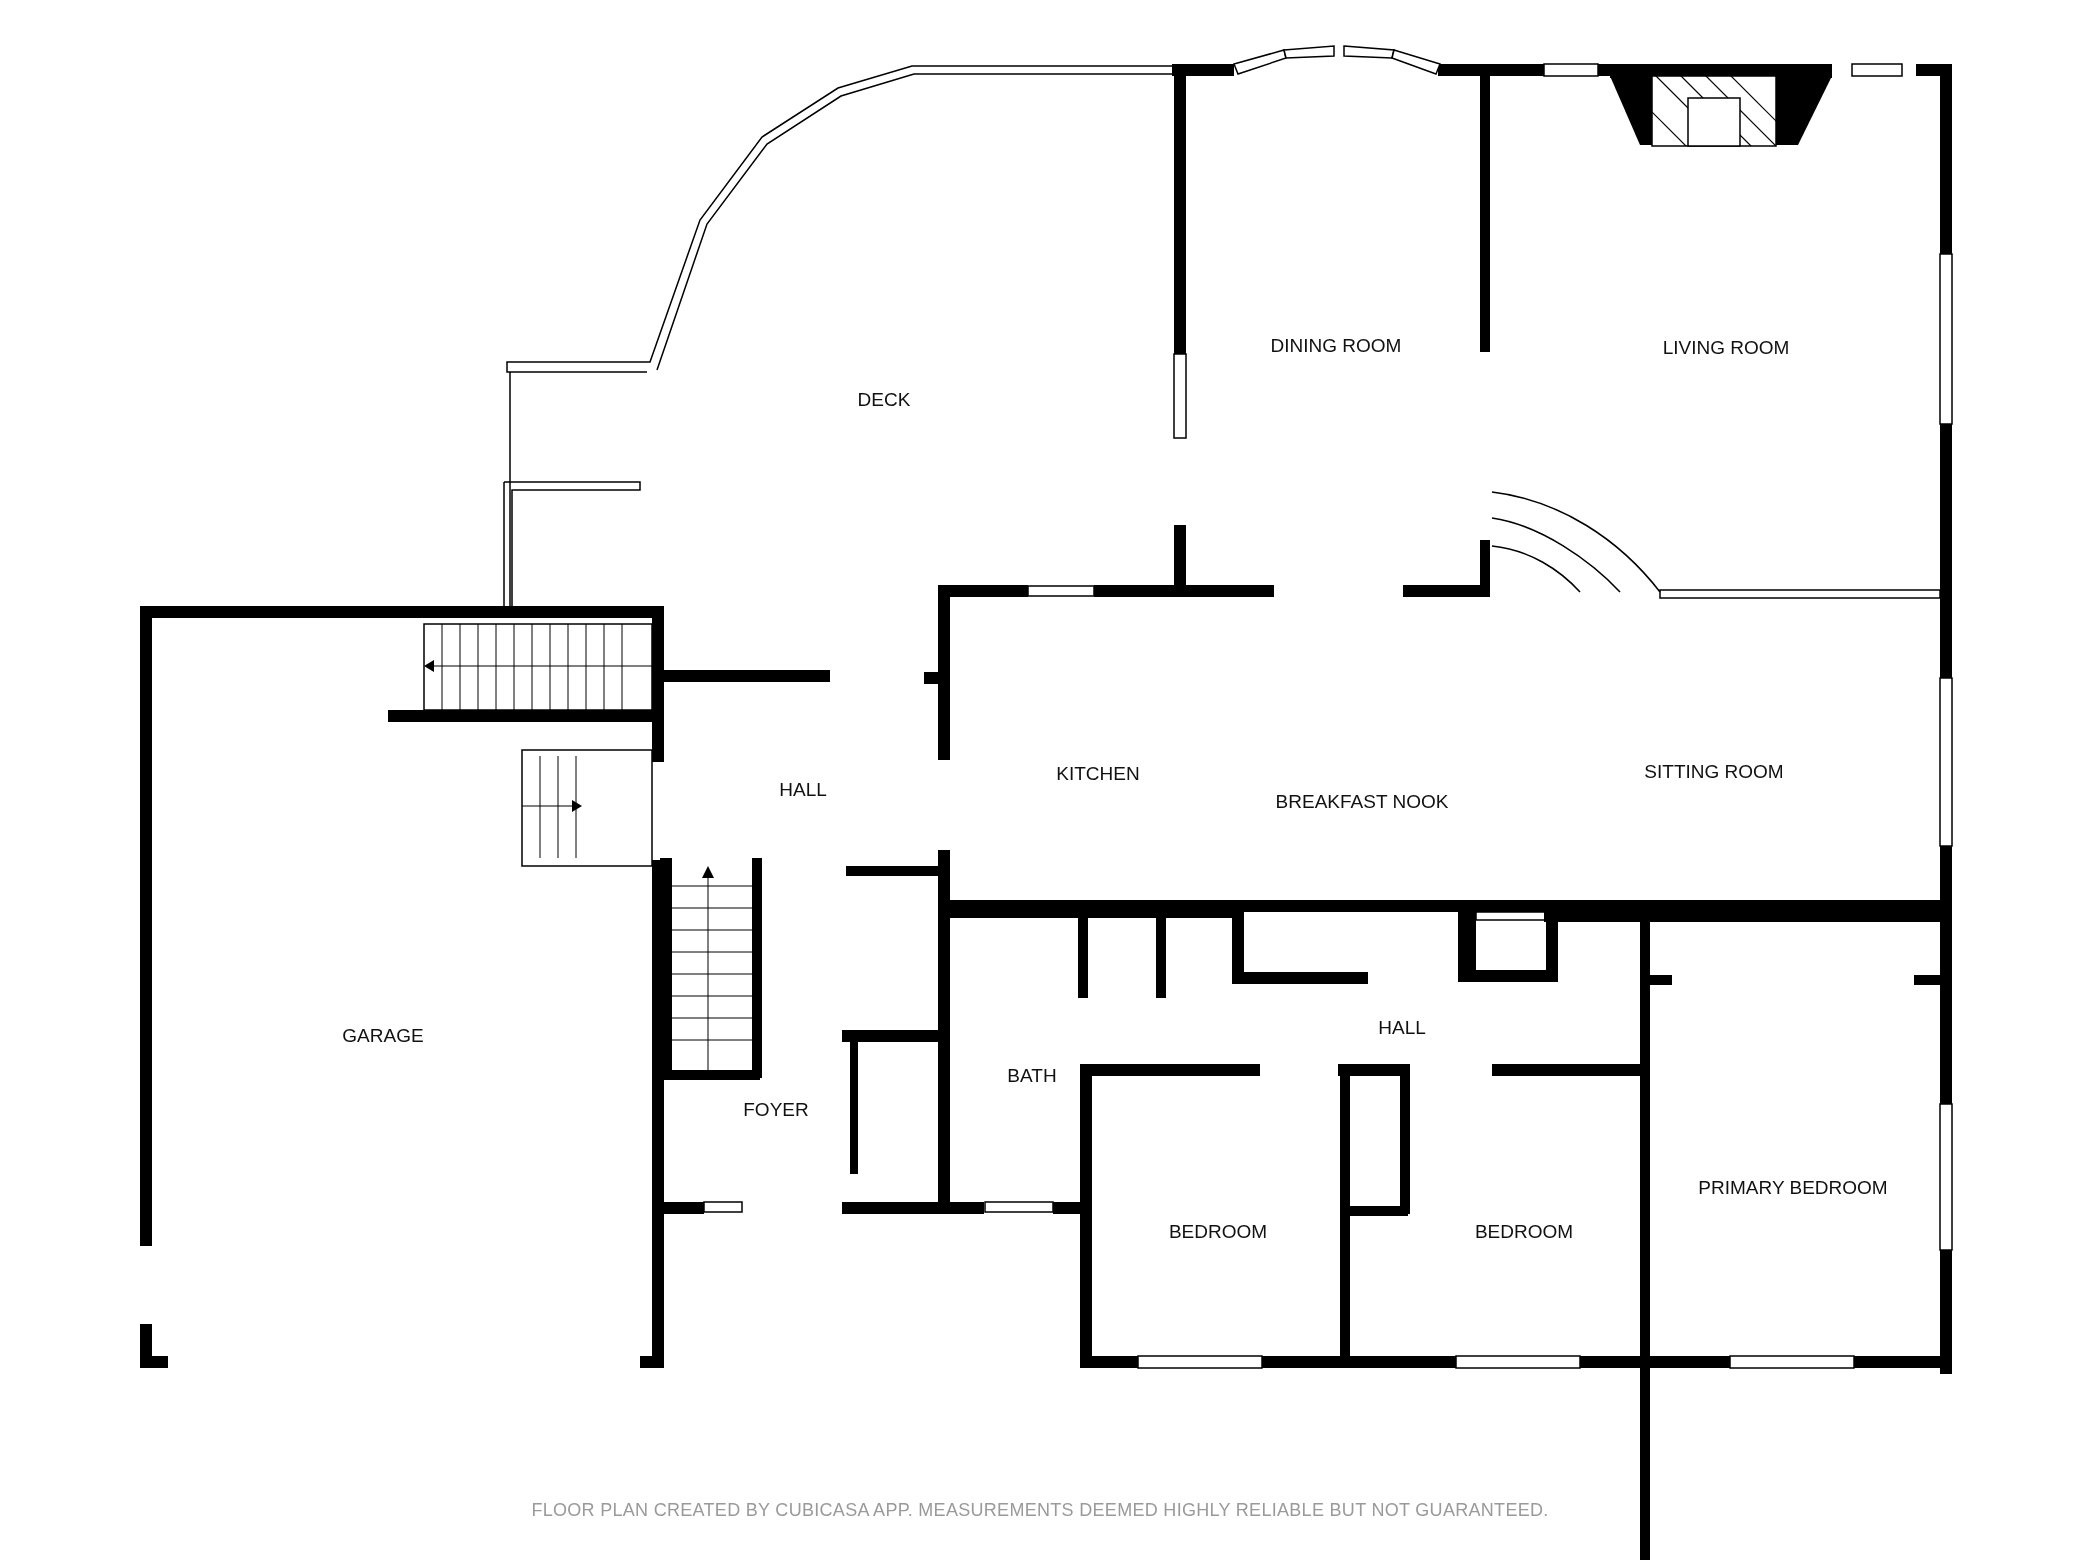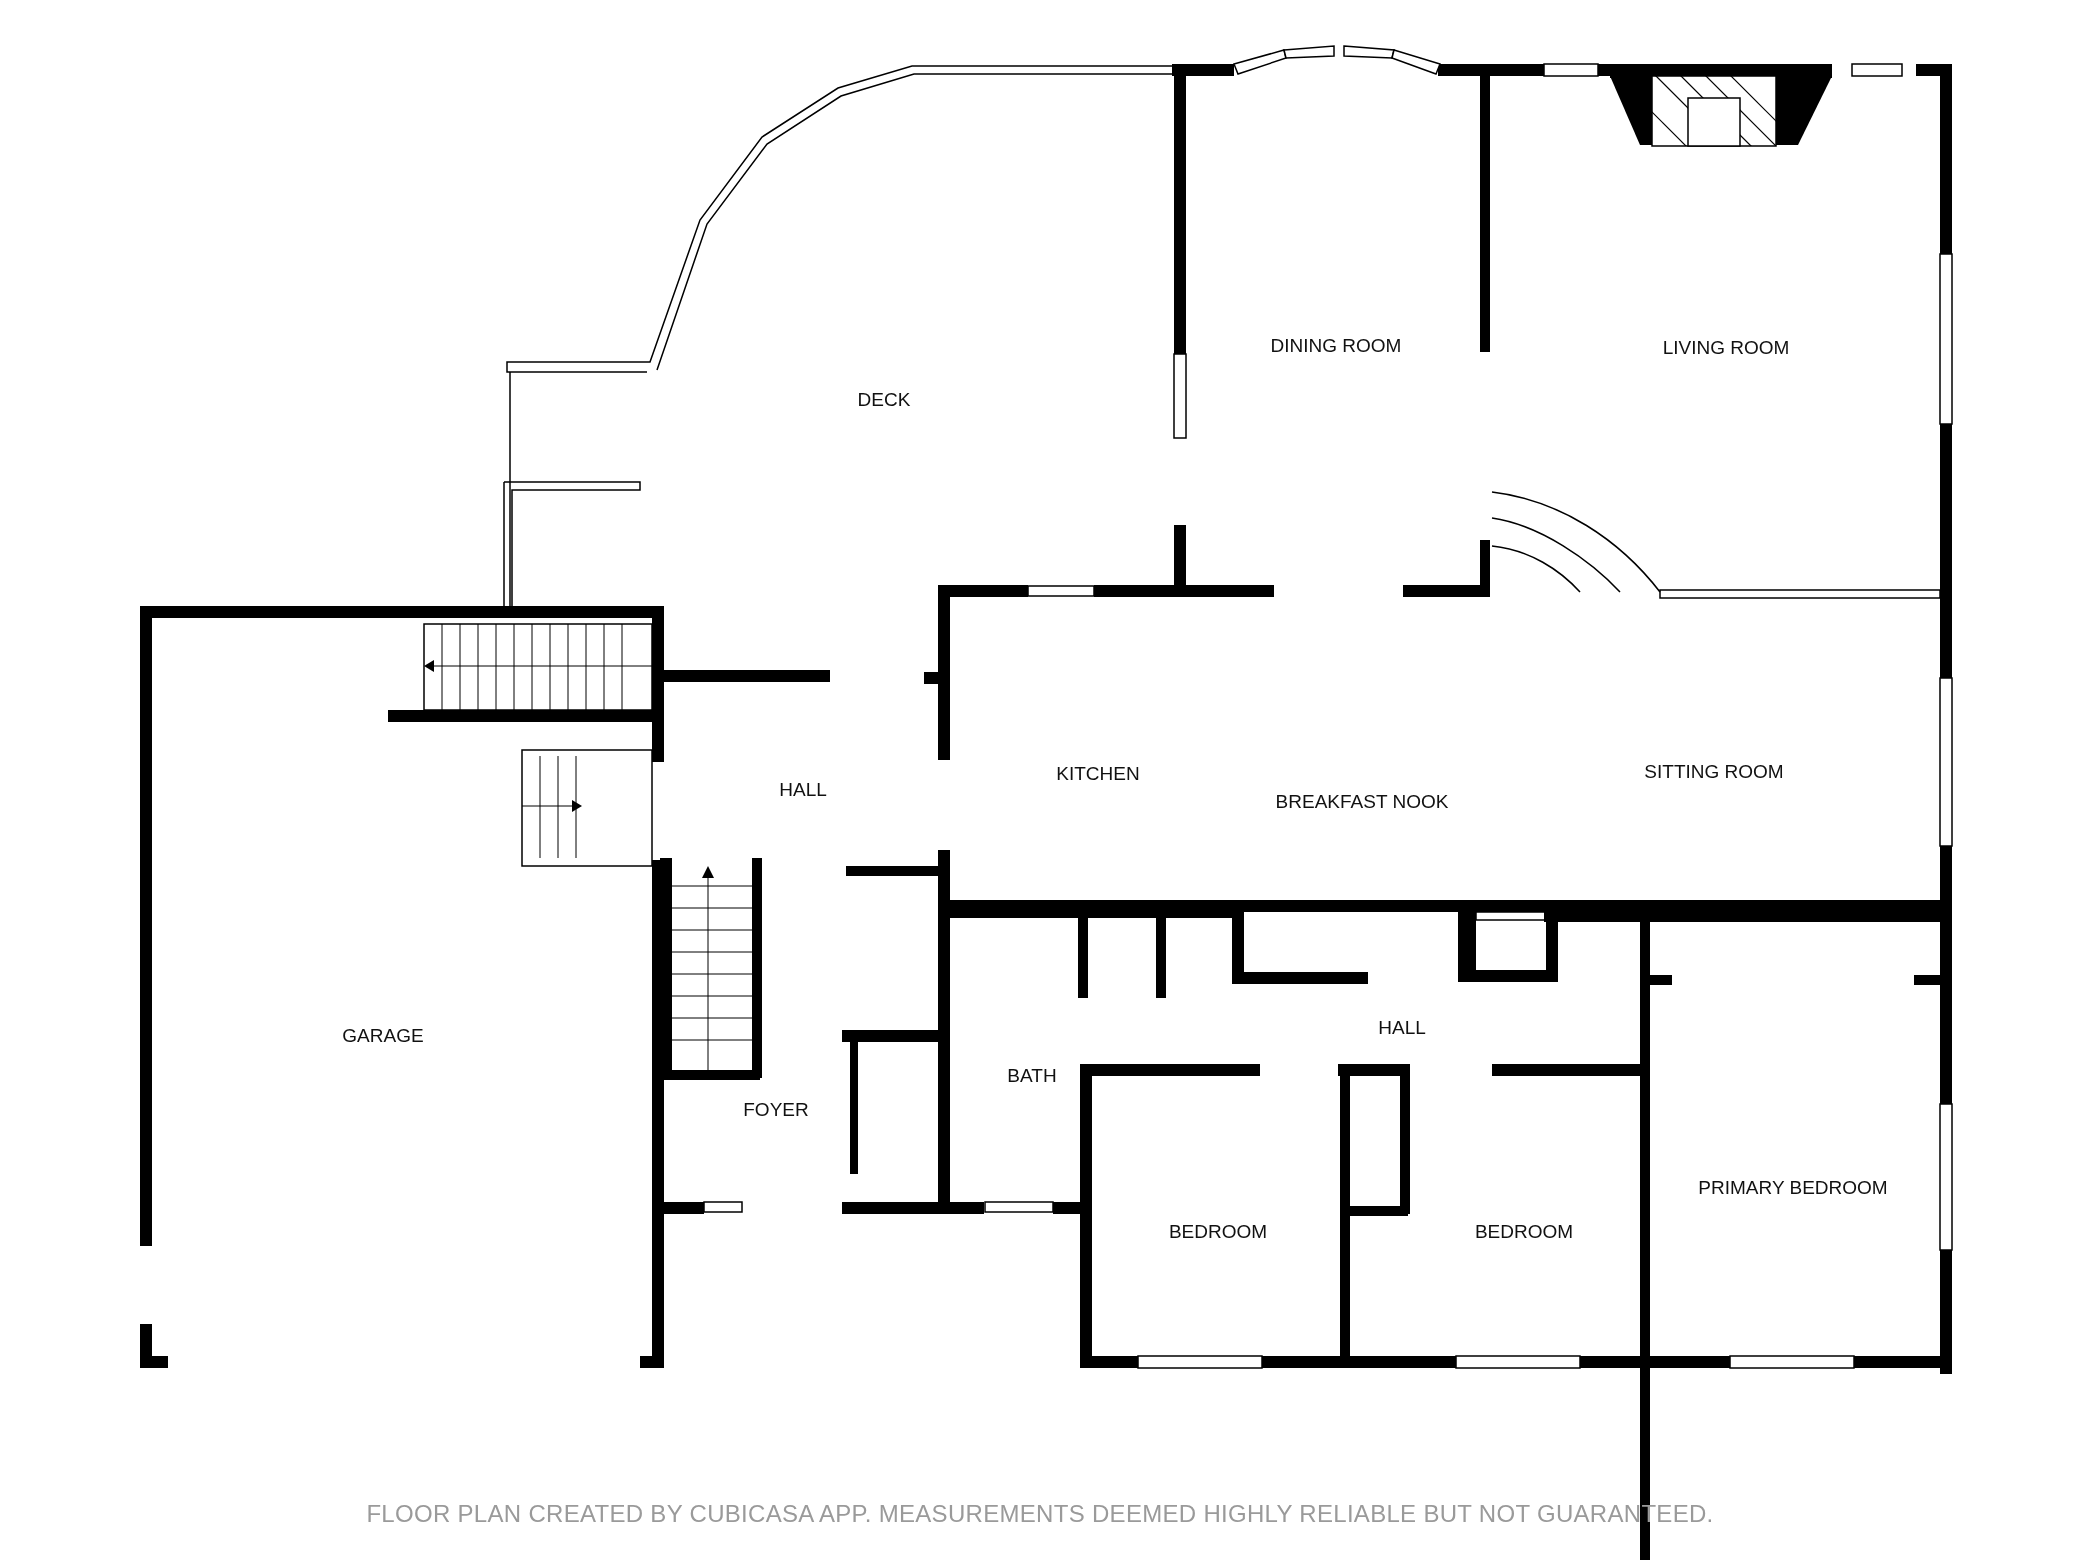--- a/index.html
+++ b/index.html
@@ -2,21 +2,21 @@
 <html><head>
 <meta charset="utf-8">
 <style>
   html,body{margin:0;padding:0;background:#ffffff;}
   body{width:2080px;height:1560px;position:relative;overflow:hidden;font-family:"Liberation Sans",sans-serif;}
   #plan{position:absolute;left:0;top:0;width:2080px;height:1560px;}
   .wall{fill:#000;}
   .thin{fill:none;stroke:#000;stroke-width:1.5;}
   .win{fill:#fff;stroke:#000;stroke-width:1.5;}
   .room-label{font-family:"Liberation Sans",sans-serif;font-size:19px;fill:#111;text-anchor:middle;}
-  .footer{position:absolute;left:0;width:2080px;top:1500px;text-align:center;font-family:"Liberation Sans",sans-serif;font-size:24px;color:#9a9a9a;letter-spacing:0.3px;}
+  .footer{position:absolute;left:0;width:2080px;top:1500px;text-align:center;font-family:"Liberation Sans",sans-serif;font-size:18px;color:#9a9a9a;letter-spacing:0.3px;}
 </style>
 </head>
 <body>
 
 <svg id="plan" viewBox="0 0 2080 1560" xmlns="http://www.w3.org/2000/svg">
 
   <g>
     <polyline class="thin" points="1176,66 912,66 838,88 762,137 700,220 650,362 507,362 507,372 647,372"></polyline>
     <polyline class="thin" points="1176,74 914,74 841,96 767,144 707,224 657,370"></polyline>
     <polyline class="thin" points="510,372 510,606"></polyline>

